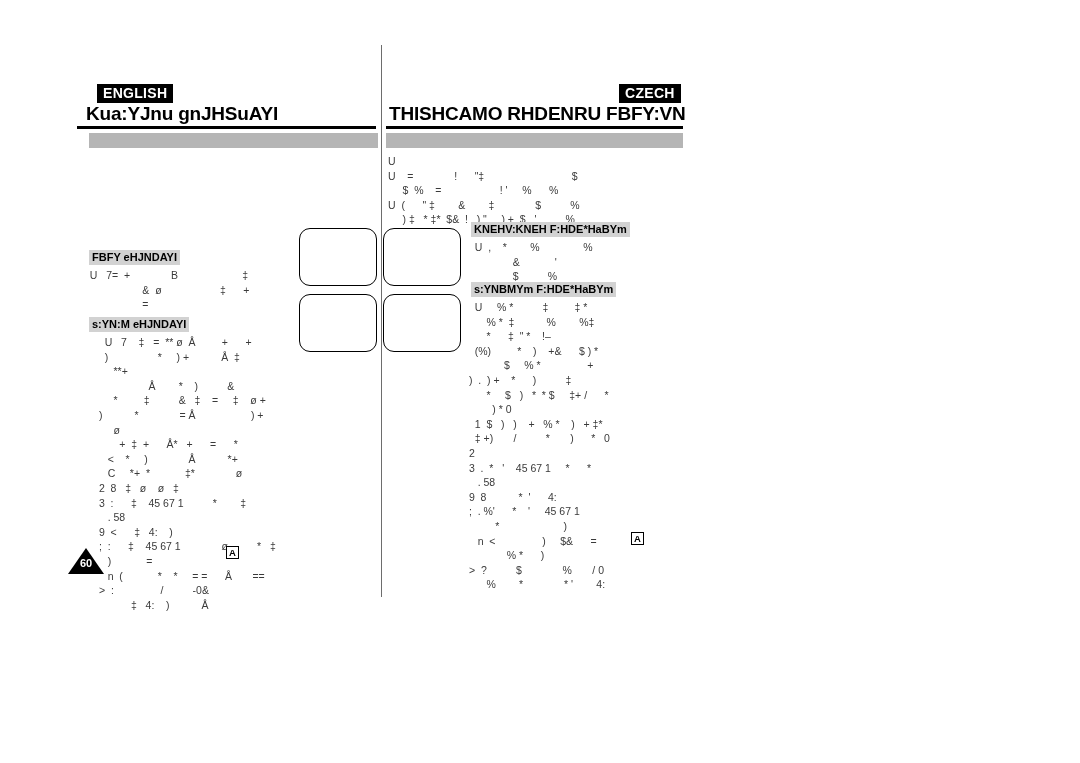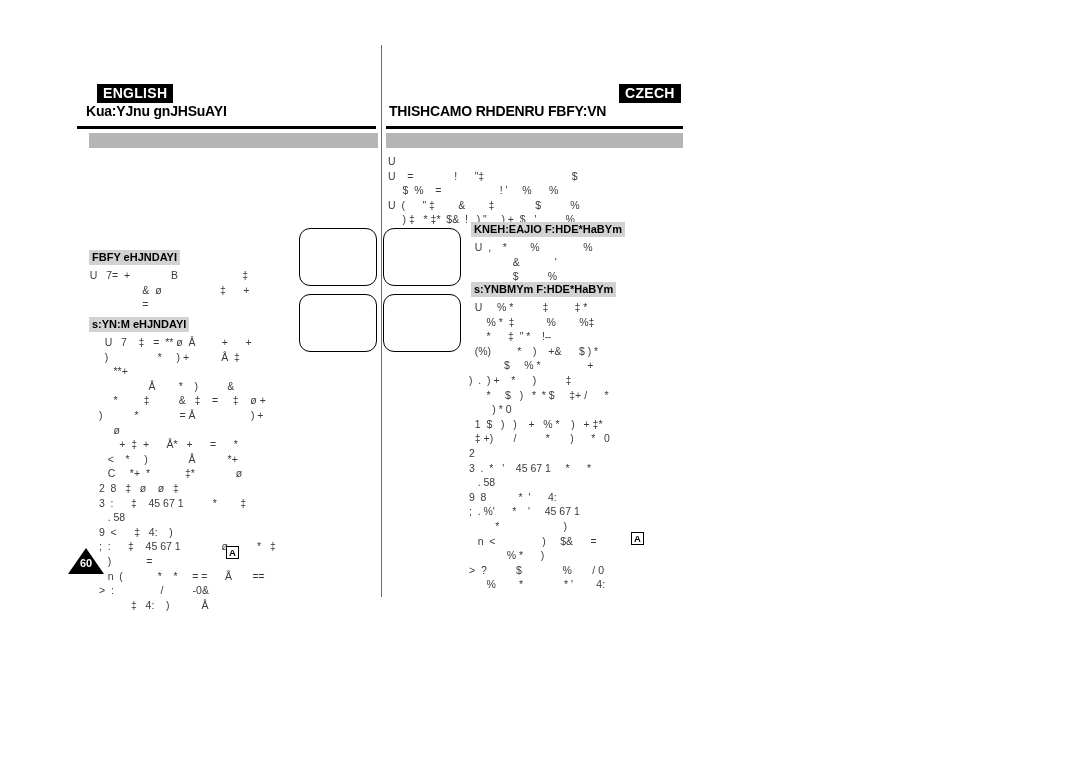--- a/index.html
+++ b/index.html
@@ -45,21 +45,21 @@
     padding: 2px 6px 3px 6px;
     line-height: 1;
     white-space: nowrap;
   }
   #badge-english { left: 97px; top: 84px; }
   #badge-czech   { left: 619px; top: 84px; }
 
   
   .page-title {
     position: absolute;
-    font-size: 14px;
+    font-size: 19px;
     font-weight: bold;
     color: #000000;
     white-space: nowrap;
     letter-spacing: -0.2px;
   }
   #title-left  { left: 86px;  top: 103px; }
   #title-right { left: 389px; top: 103px; }
 
   
   .title-rule {
@@ -218,21 +218,21 @@
   <div class="title-rule" id="rule-right"></div>
 
   <div class="grey-bar" id="greybar-right"></div>
 
   <div class="body-text" style="left:388px; top:154px;">U
 U    =              !      "‡                              $
      $  %    =                    ! '     %      %
 U  (      " ‡        &amp;        ‡              $          %
      ) ‡   * ‡*  $&amp;  !   ) "     ) +  $   '          %</div>
 
-  <div class="sub-head" style="left:471px; top:222px;">KNEH:EAJIO F:HDE*HaBYm</div>
+  <div class="sub-head" style="left:471px; top:222px;">KNEHV:KNEH F:HDE*HaBYm</div>
 
   <div class="body-text" style="left:466px; top:240px;">   U  ,    *        %               %
                 &amp;            '
                 $          %</div>
 
   <div class="sub-head" style="left:471px; top:282px;">s:YNBMYm F:HDE*HaBYm</div>
 
   <div class="body-text" style="left:466px; top:300px;">   U     % *          ‡         ‡ *
        % *  ‡           %        %‡
        *      ‡  " *    !–

